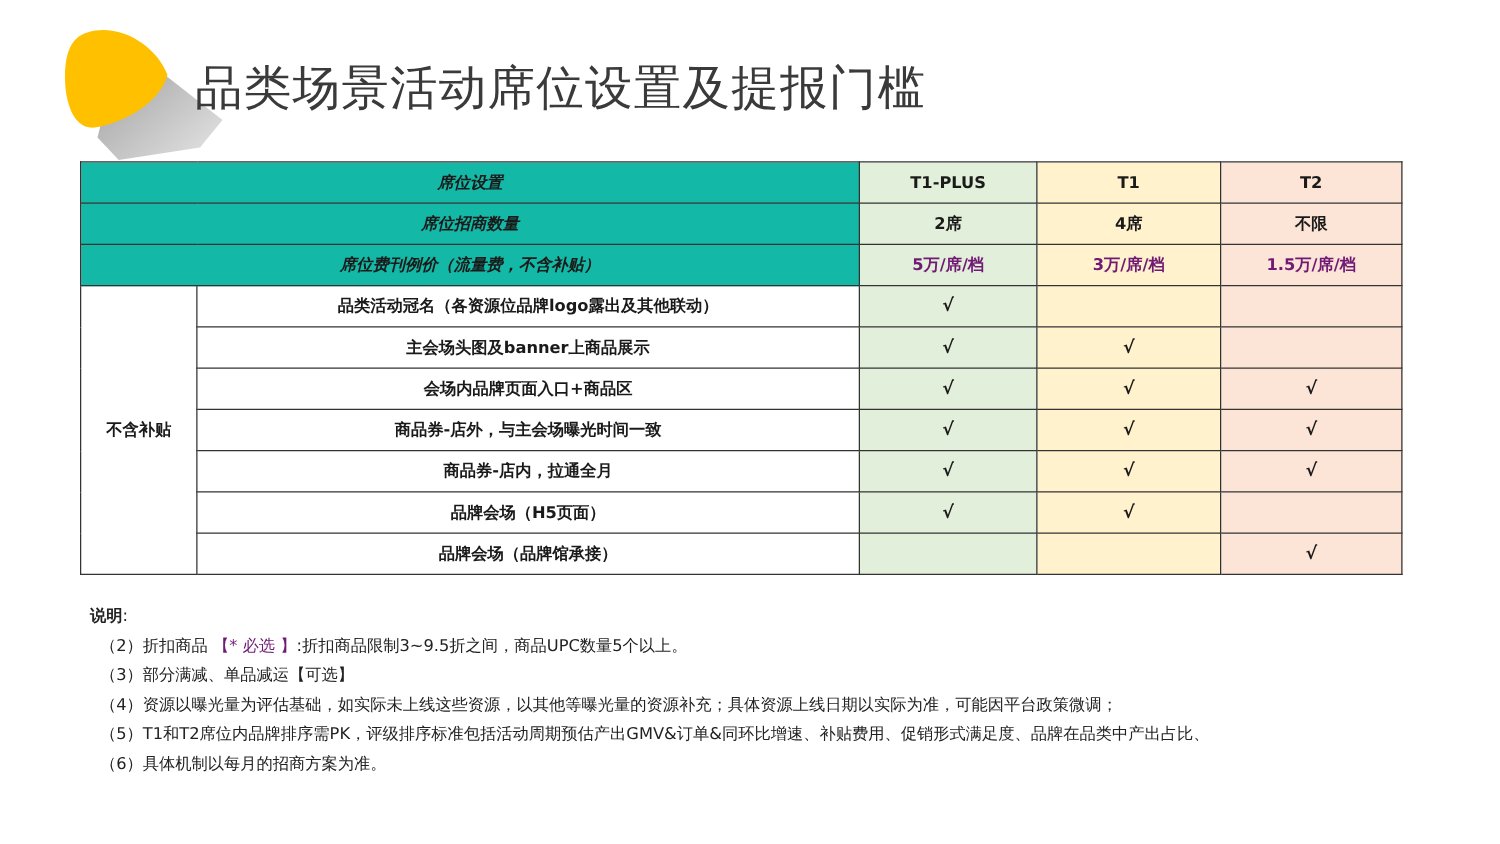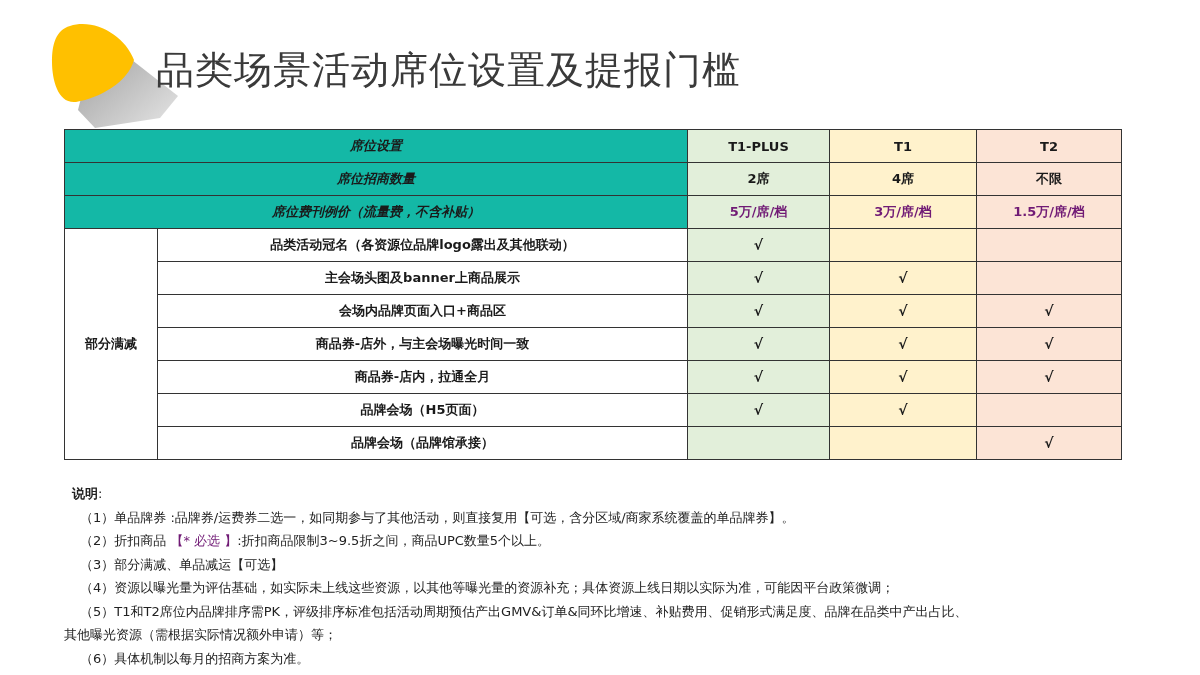--- a/index.html
+++ b/index.html
@@ -71,21 +71,21 @@
     <td class="c2">4席</td>
     <td class="c3">不限</td>
   </tr>
   <tr>
     <td class="hdr" colspan="2">席位费刊例价（流量费，不含补贴）</td>
     <td class="c1 red">5万/席/档</td>
     <td class="c2 red">3万/席/档</td>
     <td class="c3 red">1.5万/席/档</td>
   </tr>
   <tr>
-    <td rowspan="7">部分满减</td>
+    <td rowspan="7">不含补贴</td>
     <td>品类活动冠名（各资源位品牌logo露出及其他联动）</td>
     <td class="c1 check">√</td>
     <td class="c2 check"></td>
     <td class="c3 check"></td>
   </tr>
   <tr>
     <td>主会场头图及banner上商品展示</td>
     <td class="c1 check">√</td>
     <td class="c2 check">√</td>
     <td class="c3 check"></td>
@@ -120,22 +120,20 @@
     <td class="c2 check"></td>
     <td class="c3 check">√</td>
   </tr>
 </tbody>
   </table>
 
 <div class="notes">
   <div class="line">
     <span class="head">说明</span><span>:</span>
   </div>
-  <div class="line indent">（1）单品牌券 :品牌券/运费券二选一，如同期参与了其他活动，则直接复用【可选，含分区域/商家系统覆盖的单品牌券】。</div>
   <div class="line indent">
     <span>（2）折扣商品 </span><span class="red">【* 必选 】</span><span>:折扣商品限制3~9.5折之间，商品UPC数量5个以上。</span>
   </div>
   <div class="line indent">（3）部分满减、单品减运【可选】</div>
   <div class="line indent">（4）资源以曝光量为评估基础，如实际未上线这些资源，以其他等曝光量的资源补充；具体资源上线日期以实际为准，可能因平台政策微调；</div>
   <div class="line indent">（5）T1和T2席位内品牌排序需PK，评级排序标准包括活动周期预估产出GMV&amp;订单&amp;同环比增速、补贴费用、促销形式满足度、品牌在品类中产出占比、</div>
-  <div class="line" style="margin-left:-8px">其他曝光资源（需根据实际情况额外申请）等；</div>
   <div class="line indent">（6）具体机制以每月的招商方案为准。</div>
 </div>
 
 </body></html>

